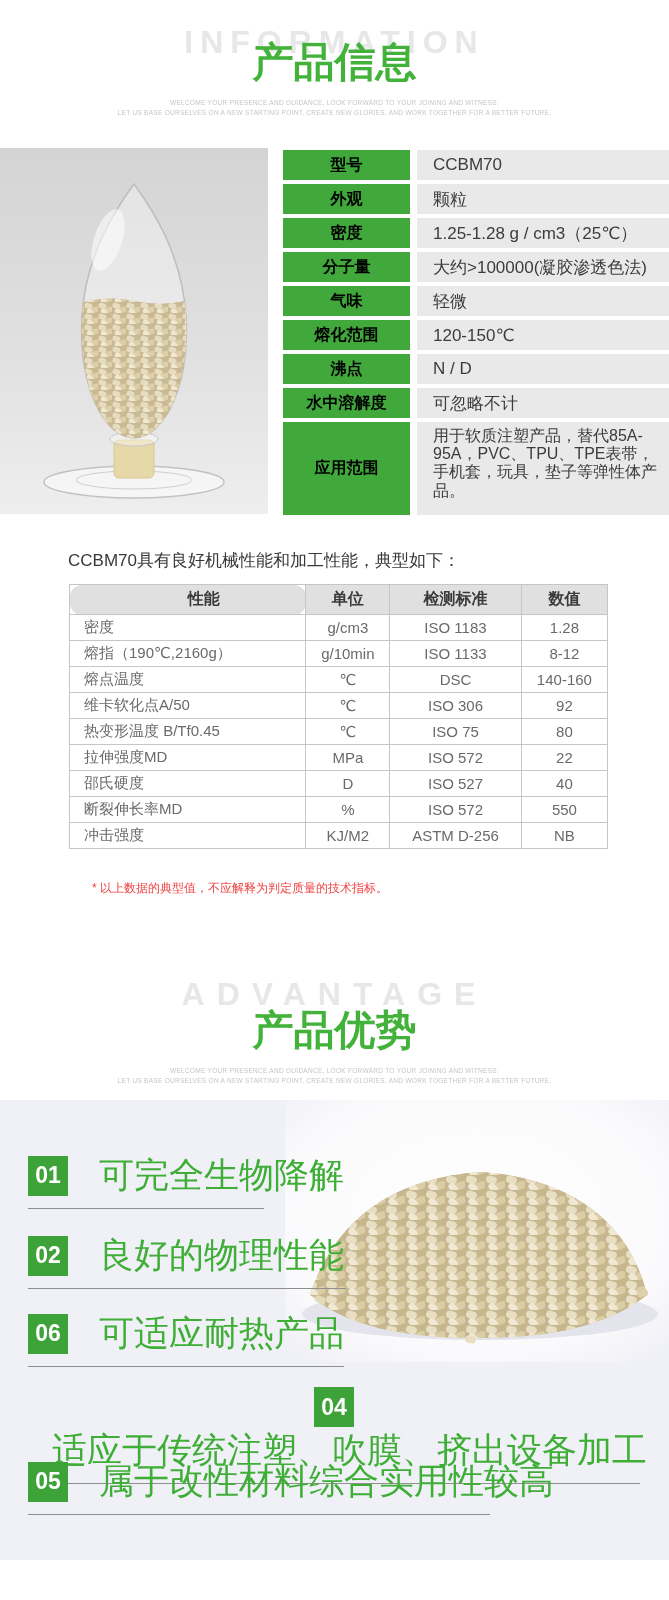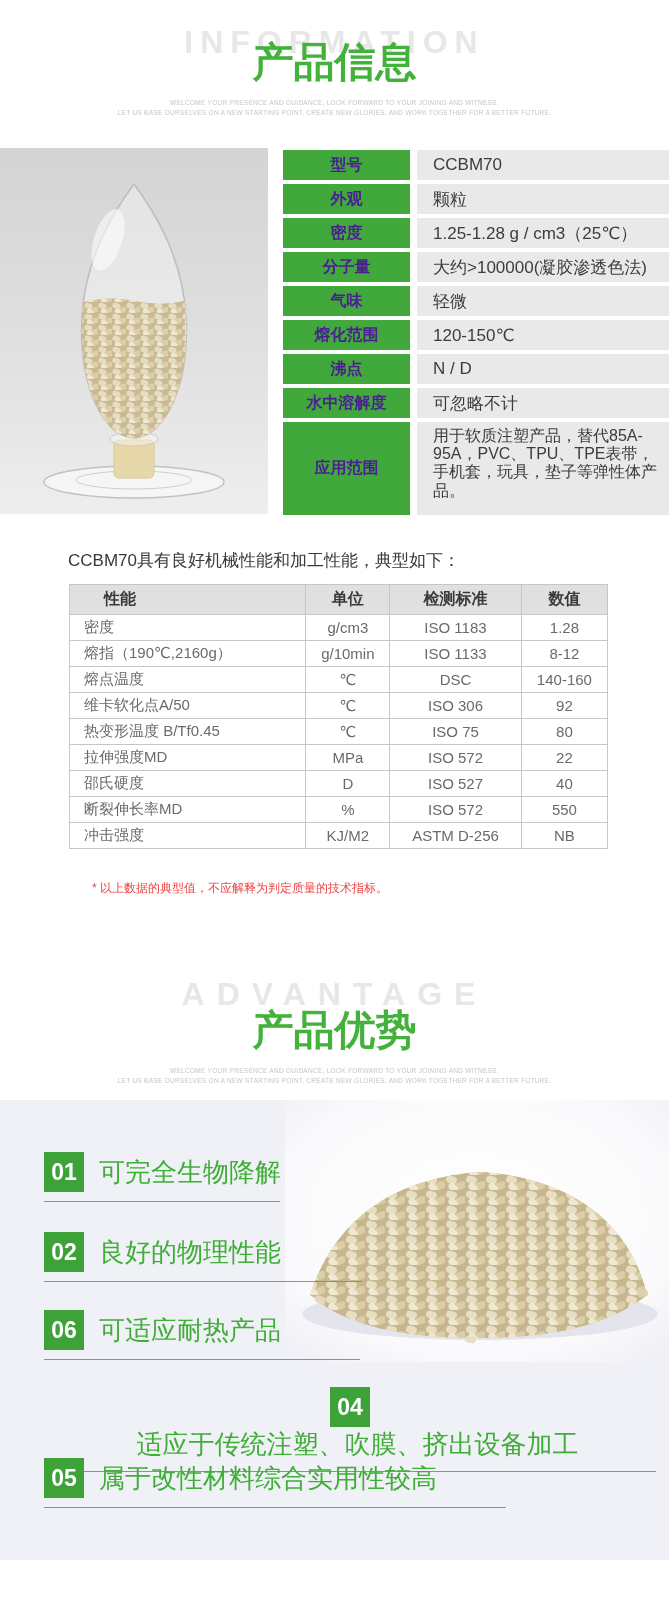--- a/index.html
+++ b/index.html
@@ -18,52 +18,52 @@
   #adv-header .big-title{top:58px;}
   #adv-header .taglines{top:112px;}
 
   
   .flask-panel{position:absolute;left:0;top:148px;width:268px;height:366px;
     background:linear-gradient(180deg,#d4d4d4,#e0e0e0 55%,#eeeeee);}
 
   
   .spec-rows{position:absolute;left:283px;top:150px;width:386px;}
   .spec-row{display:flex;margin-bottom:4px;}
-  .spec-label{flex:none;width:127px;min-height:30px;background:#41a83c;color:#4c1d95;
+  .spec-label{flex:none;width:127px;min-height:30px;background:#41a83c;color:#000000;
     font-size:16px;font-weight:600;display:flex;align-items:center;justify-content:center;
     margin-right:7px;text-align:center;}
   .spec-value{flex:1;background:#e9e9e9;color:#3c3c3c;font-size:17px;
     display:flex;align-items:center;min-height:30px;padding:0 6px 0 16px;}
   .spec-row.tall .spec-value{font-size:16px;line-height:1.14;padding:5px 4px 15px 16px;}
 
   
   .typ-intro{position:absolute;left:68px;top:549px;font-size:17px;color:#383838;}
   table.typ{position:absolute;left:69px;top:584px;width:539px;border-collapse:collapse;
     font-size:15px;color:#6a6a6a;}
   table.typ th,table.typ td{border:1px solid #c6c6c6;text-align:center;padding:0 2px;}
   table.typ th{background:#e0e0e0;color:#3a3a3a;font-size:16px;font-weight:700;height:29px;}
   table.typ td{height:25px;}
-  table.typ th:first-child{text-align:left;padding-left:34px;}
+  table.typ th:first-child{text-align:center;padding-left:34px;border-radius:12px;}
   table.typ td:first-child{text-align:left;padding-left:14px;}
   .typ-note{position:absolute;left:92px;top:880px;font-size:12px;color:#ef4444;}
 
   
   .adv-bg{position:absolute;left:0;top:1100px;width:669px;height:460px;background:#f0f0f7;}
   .pile{position:absolute;left:285px;top:1100px;}
-  .adv-items{position:absolute;left:16px;top:0;width:592px;height:1600px;pointer-events:none;padding-left:36px;}
+  .adv-items{position:absolute;left:0;top:0;width:592px;height:1600px;pointer-events:none;padding-left:36px;}
   .adv-item{position:absolute;left:28px;display:flex;align-items:center;
     padding-bottom:9px;border-bottom:1px solid #8f8f8f;}
   .adv-item:nth-child(1){top:1152px;width:236px;}
   .adv-item:nth-child(2){top:1232px;width:318px;}
   .adv-item:nth-child(3){top:1310px;width:316px;}
   .adv-item:nth-child(4){top:1387px;width:612px;flex-direction:column;}
   .adv-item:nth-child(5){top:1458px;width:462px;}
   .adv-num{flex:none;width:40px;height:40px;background:#3da339;color:#fff;
     font-size:23px;font-weight:700;display:flex;align-items:center;justify-content:center;}
-  .adv-text{margin-left:15px;color:#3fae36;font-size:26px;white-space:nowrap;}
+  .adv-text{margin-left:31px;color:#3fae36;font-size:35px;white-space:nowrap;}
 </style>
 </head>
 <body>
 
 <div class="page">
 
   <div class="sec-header" style="top:0">
     <div class="wm">INFORMATION</div>
     <div class="big-title">产品信息</div>
     <div class="taglines">

